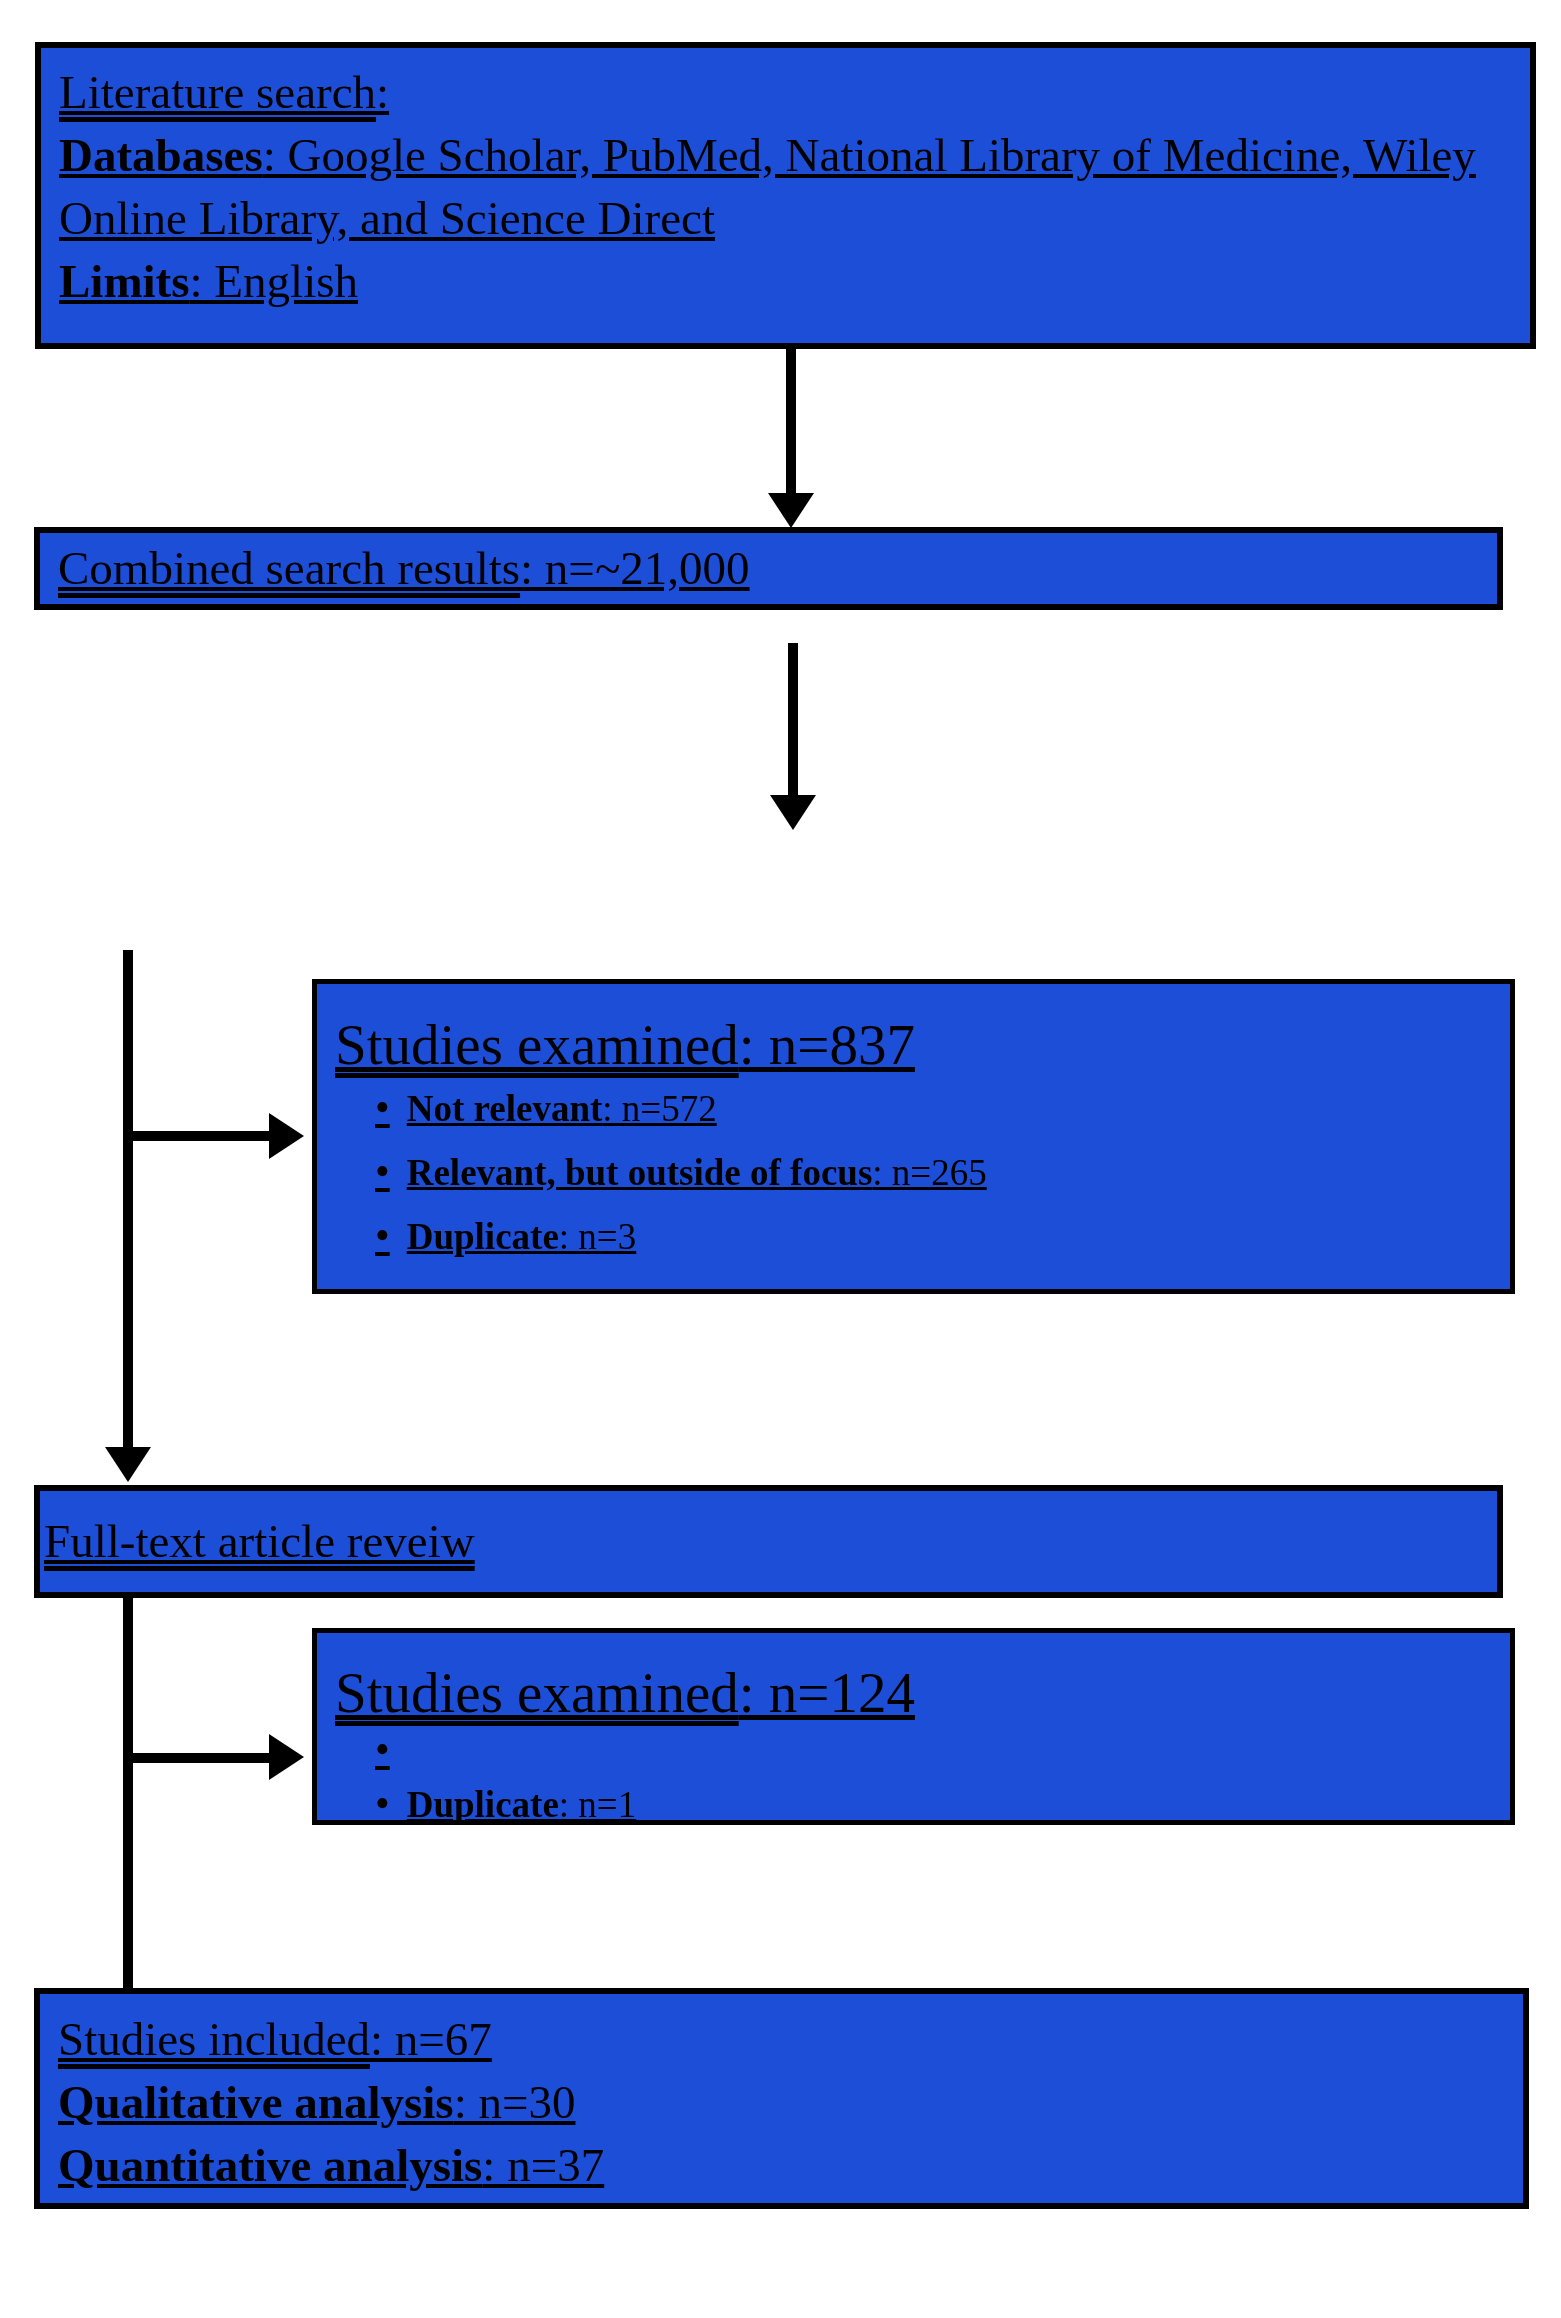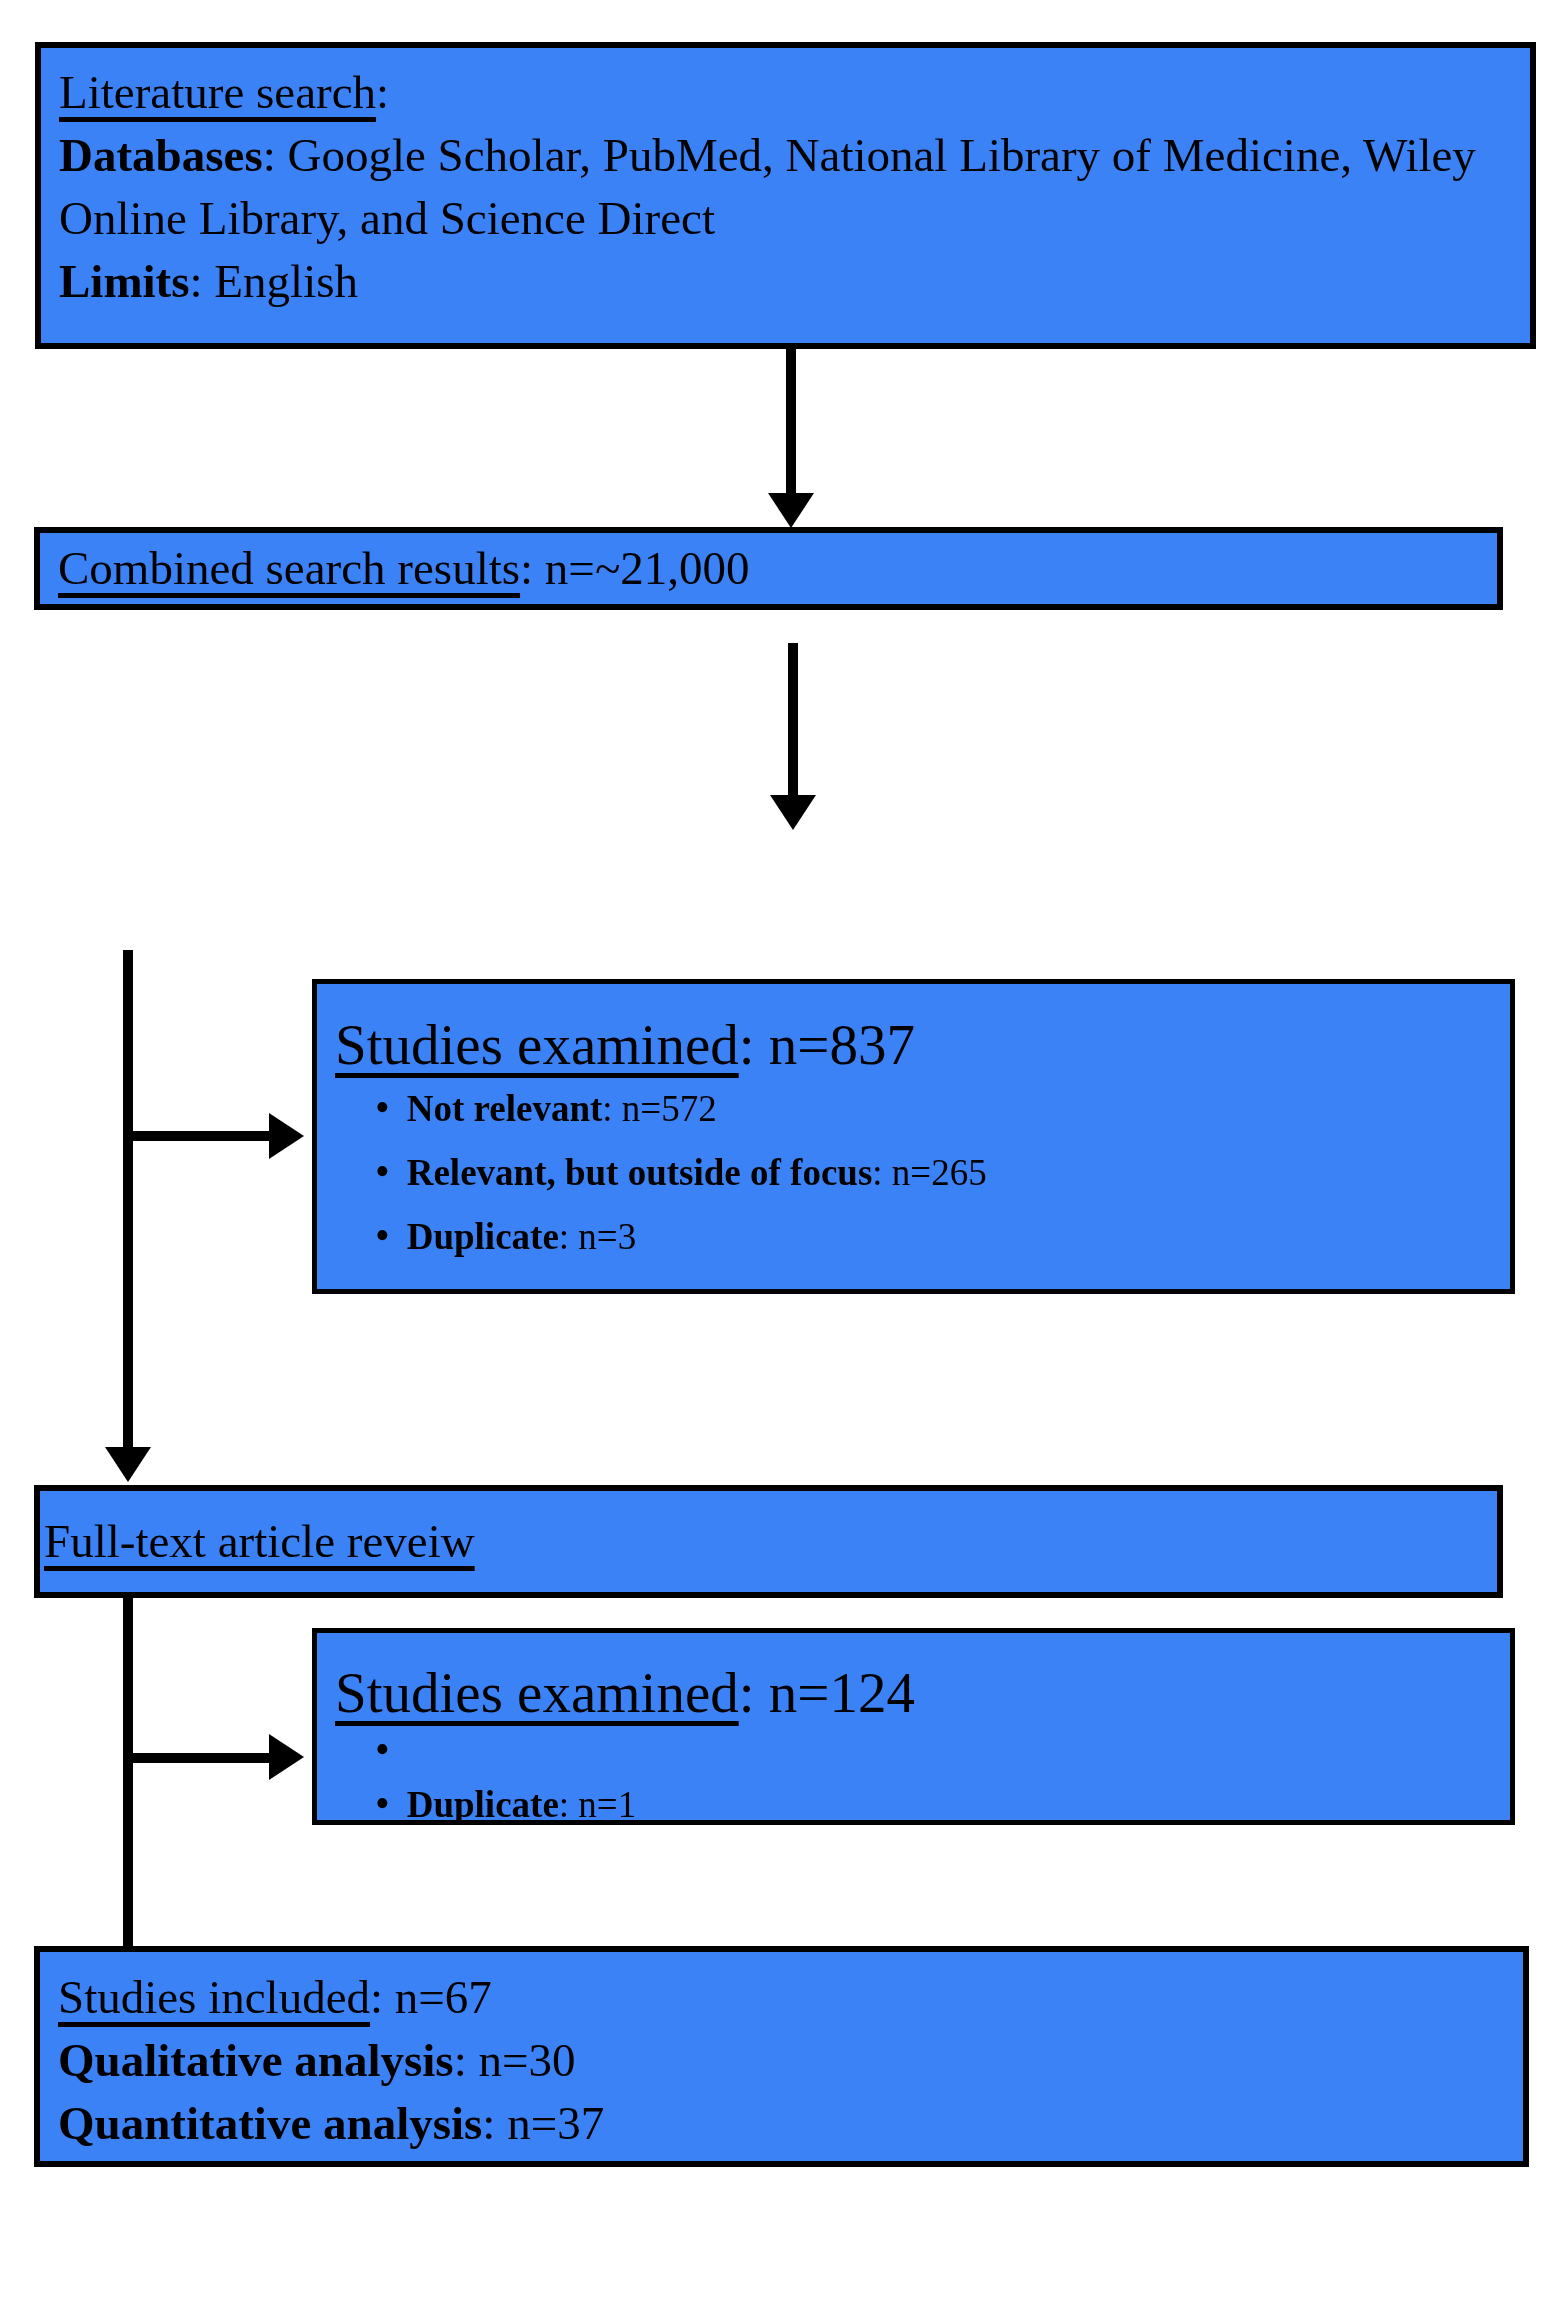--- a/index.html
+++ b/index.html
@@ -9,21 +9,22 @@
     height: 2319px;
     background: #ffffff;
     font-family: "Liberation Serif", "DejaVu Serif", serif;
     color: #000000;
     overflow: hidden;
   }
   .box {
     position: absolute;
     box-sizing: border-box;
     border: 6.3px solid #000000;
-    background: #3b82f6;
+    background: #1d4ed8;
+    text-decoration: underline;
   }
   .subbox { border-width: 5.6px; }
   .txt { font-size: 47px; line-height: 63px; }
   .vcenter { display: flex; align-items: center; }
   .u {
     text-decoration: underline;
     text-decoration-thickness: 4.9px;
     text-underline-offset: 9px;
   }
   .b { font-weight: bold; }
@@ -114,21 +115,21 @@
     </div>
     <div class="bullet-row">
       <span class="dot">•</span>
     </div>
     <div class="bullet-row">
       <span class="dot">•</span>
       <span class="bullet-text"><span class="b">Duplicate</span><span>: n=1</span></span>
     </div>
   </div>
 
-  <div class="box txt" style="left:34px; top:1946px; width:1495px; height:221px; padding:14px 17px 15px 18px;">
+  <div class="box txt" style="left:34px; top:1988px; width:1495px; height:221px; padding:14px 17px 15px 18px;">
     <div>
       <span class="u">Studies included</span><span>: n=67</span>
     </div>
     <div>
       <span class="b">Qualitative analysis</span><span>: n=30</span>
     </div>
     <div>
       <span class="b">Quantitative analysis</span><span>: n=37</span>
     </div>
   </div>

